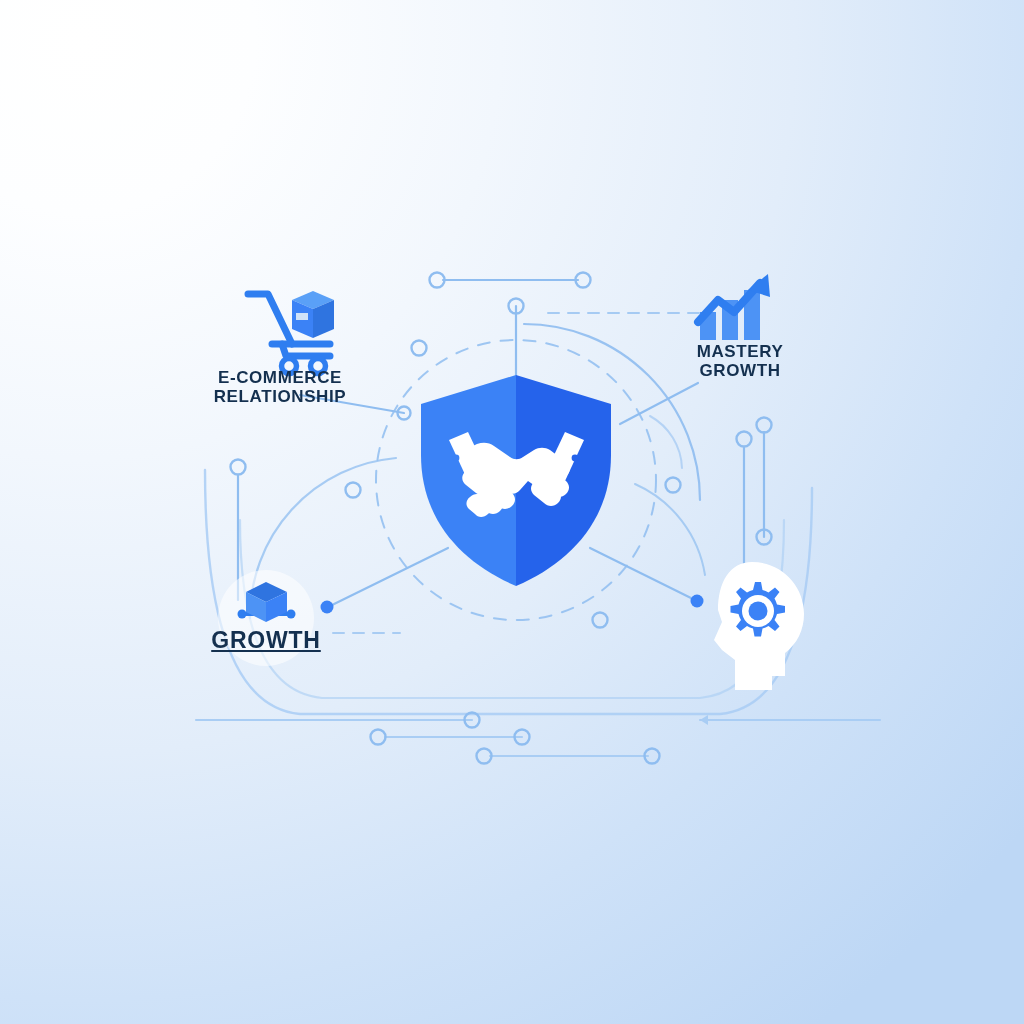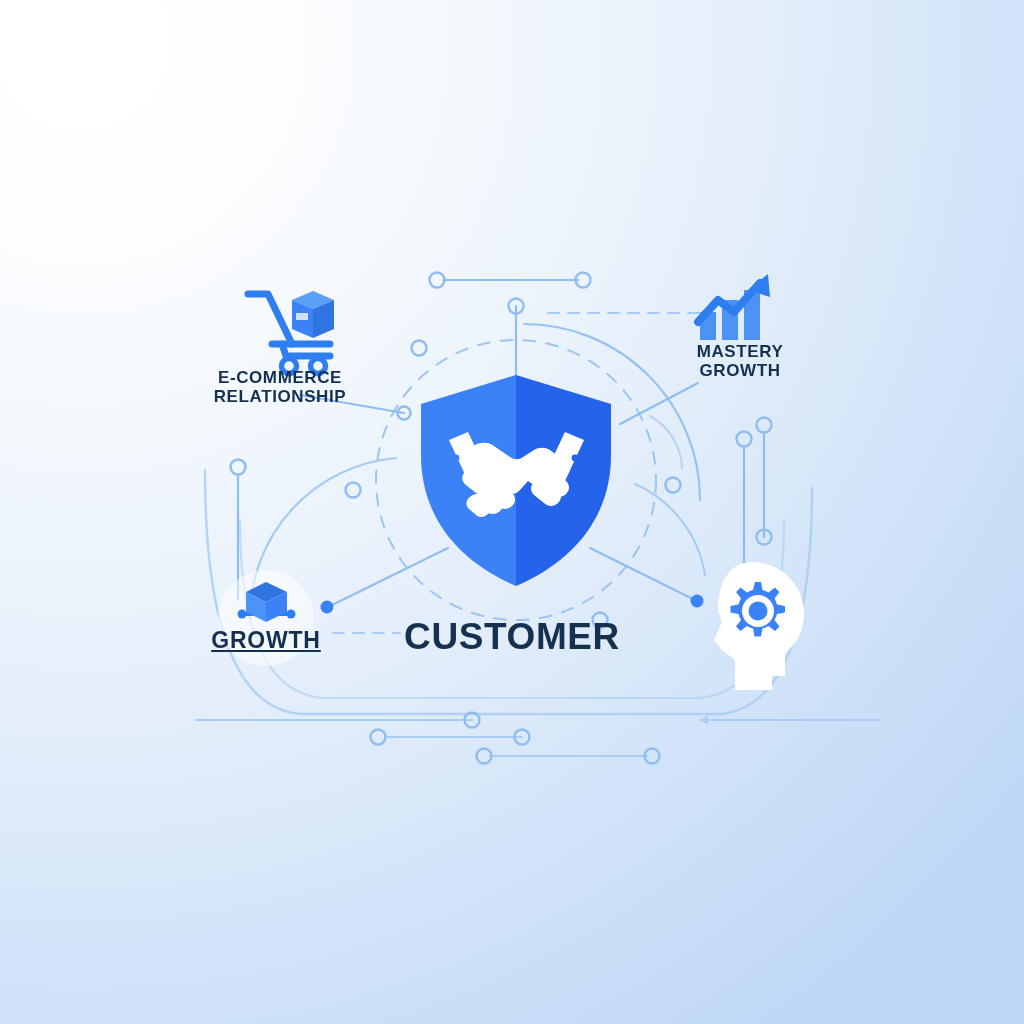--- a/index.html
+++ b/index.html
@@ -250,16 +250,15 @@
   <div class="label node-label" id="label-mastery" style="left:665px; top:342px; width:150px;">
     <span class="lbl-ln">MASTERY</span>
     <span class="lbl-ln">GROWTH</span>
   </div>
 
   <div class="label" id="label-growth" style="left:196px; top:628px; width:140px;">
     <span class="lbl-ln">GROWTH</span>
   </div>
 
   <div id="main-title">
-    <span class="ln">CUSTOMER</span>
   </div>
 
 </div>
 
 </body></html>

